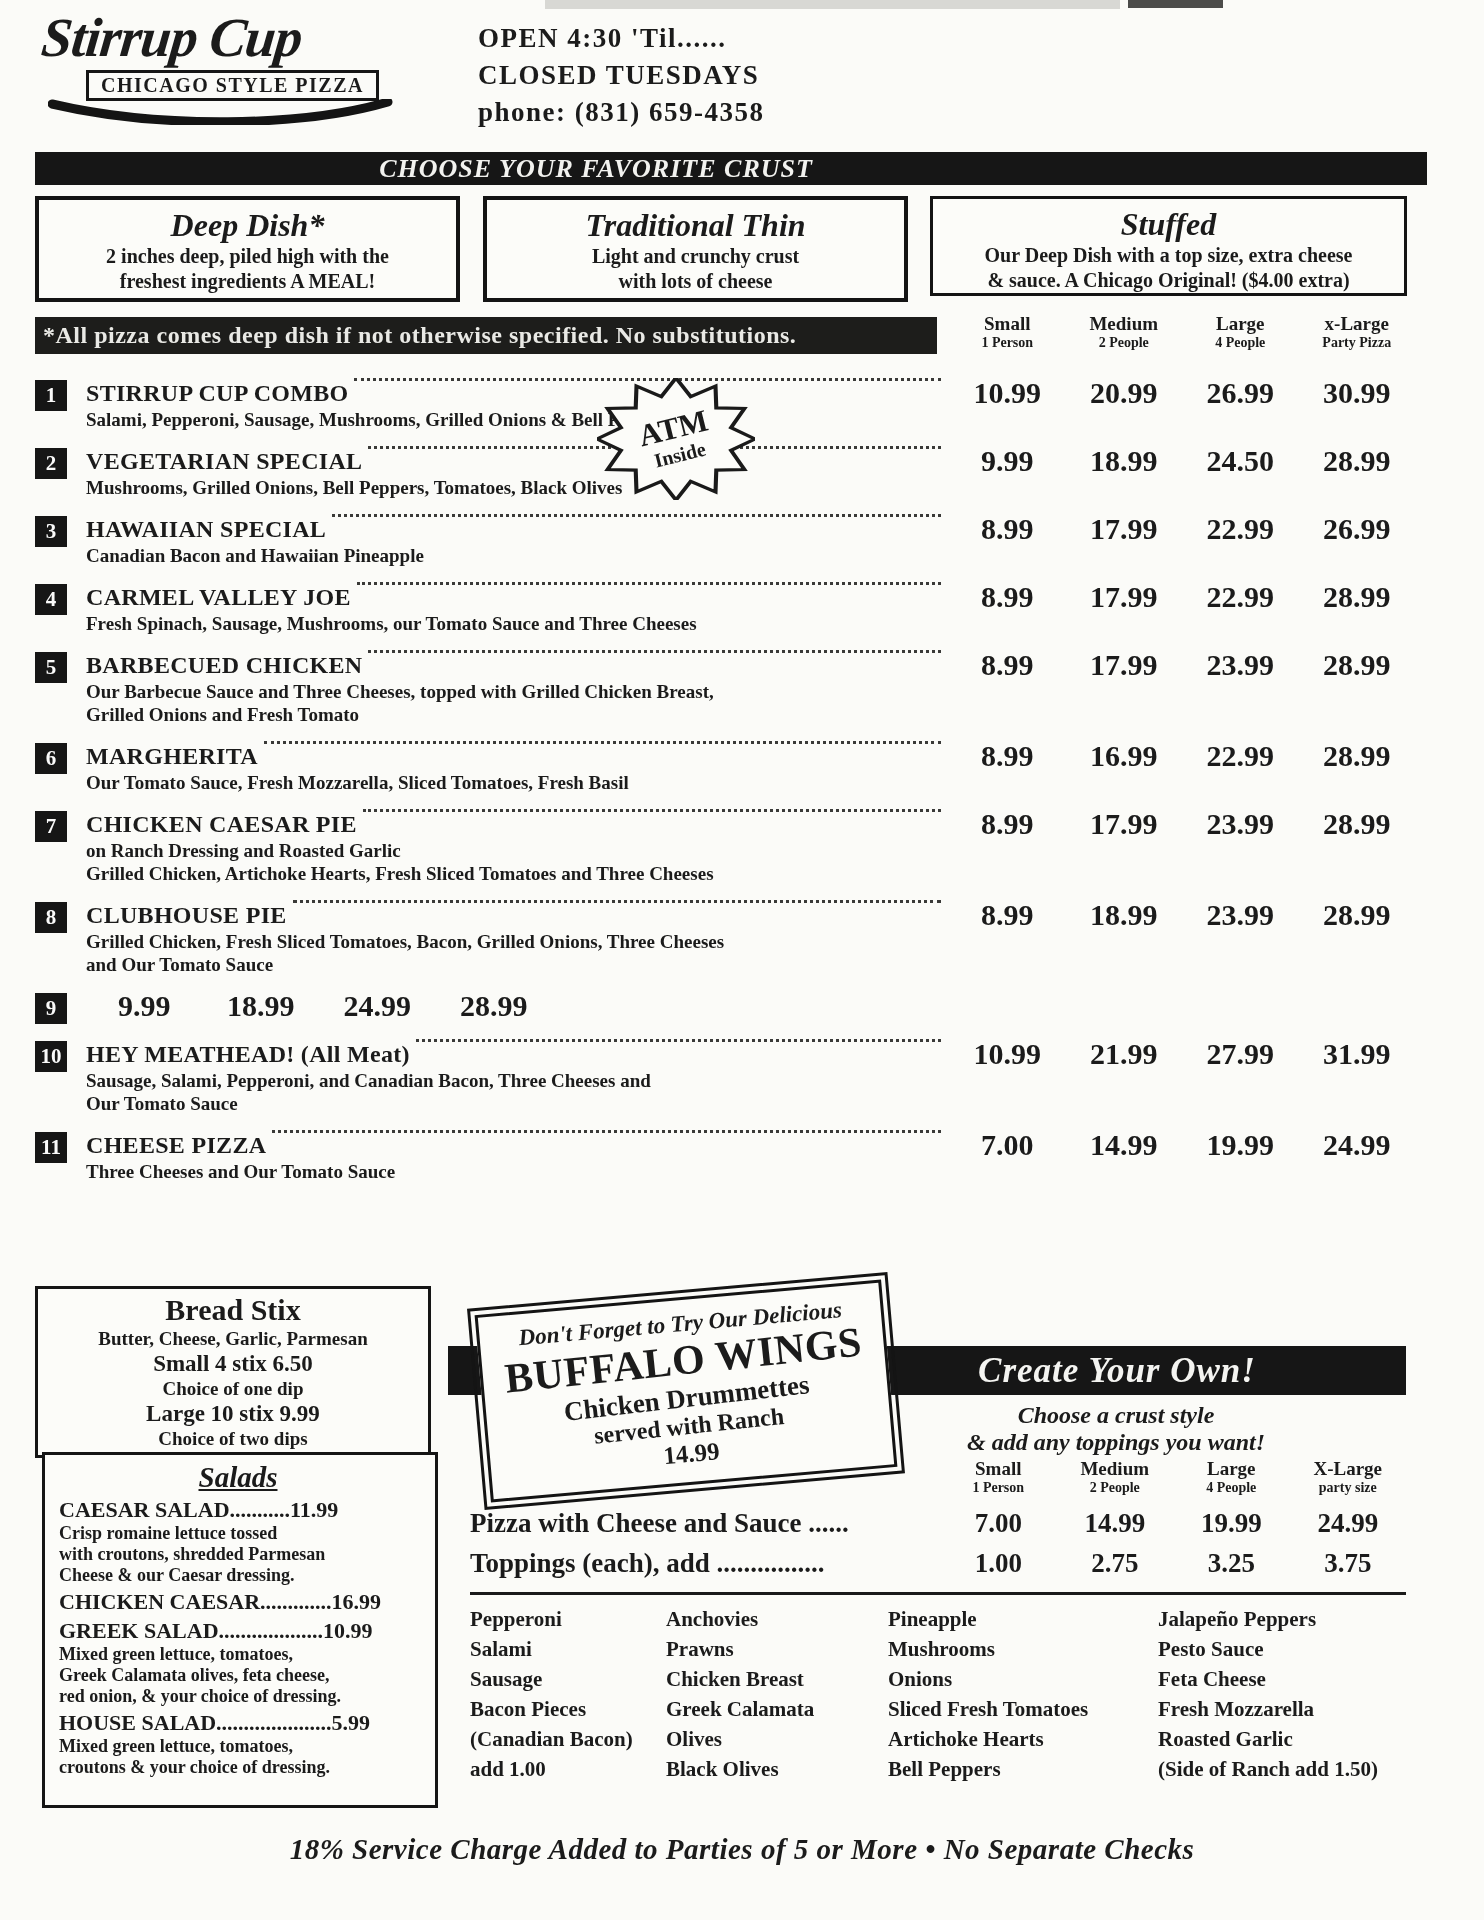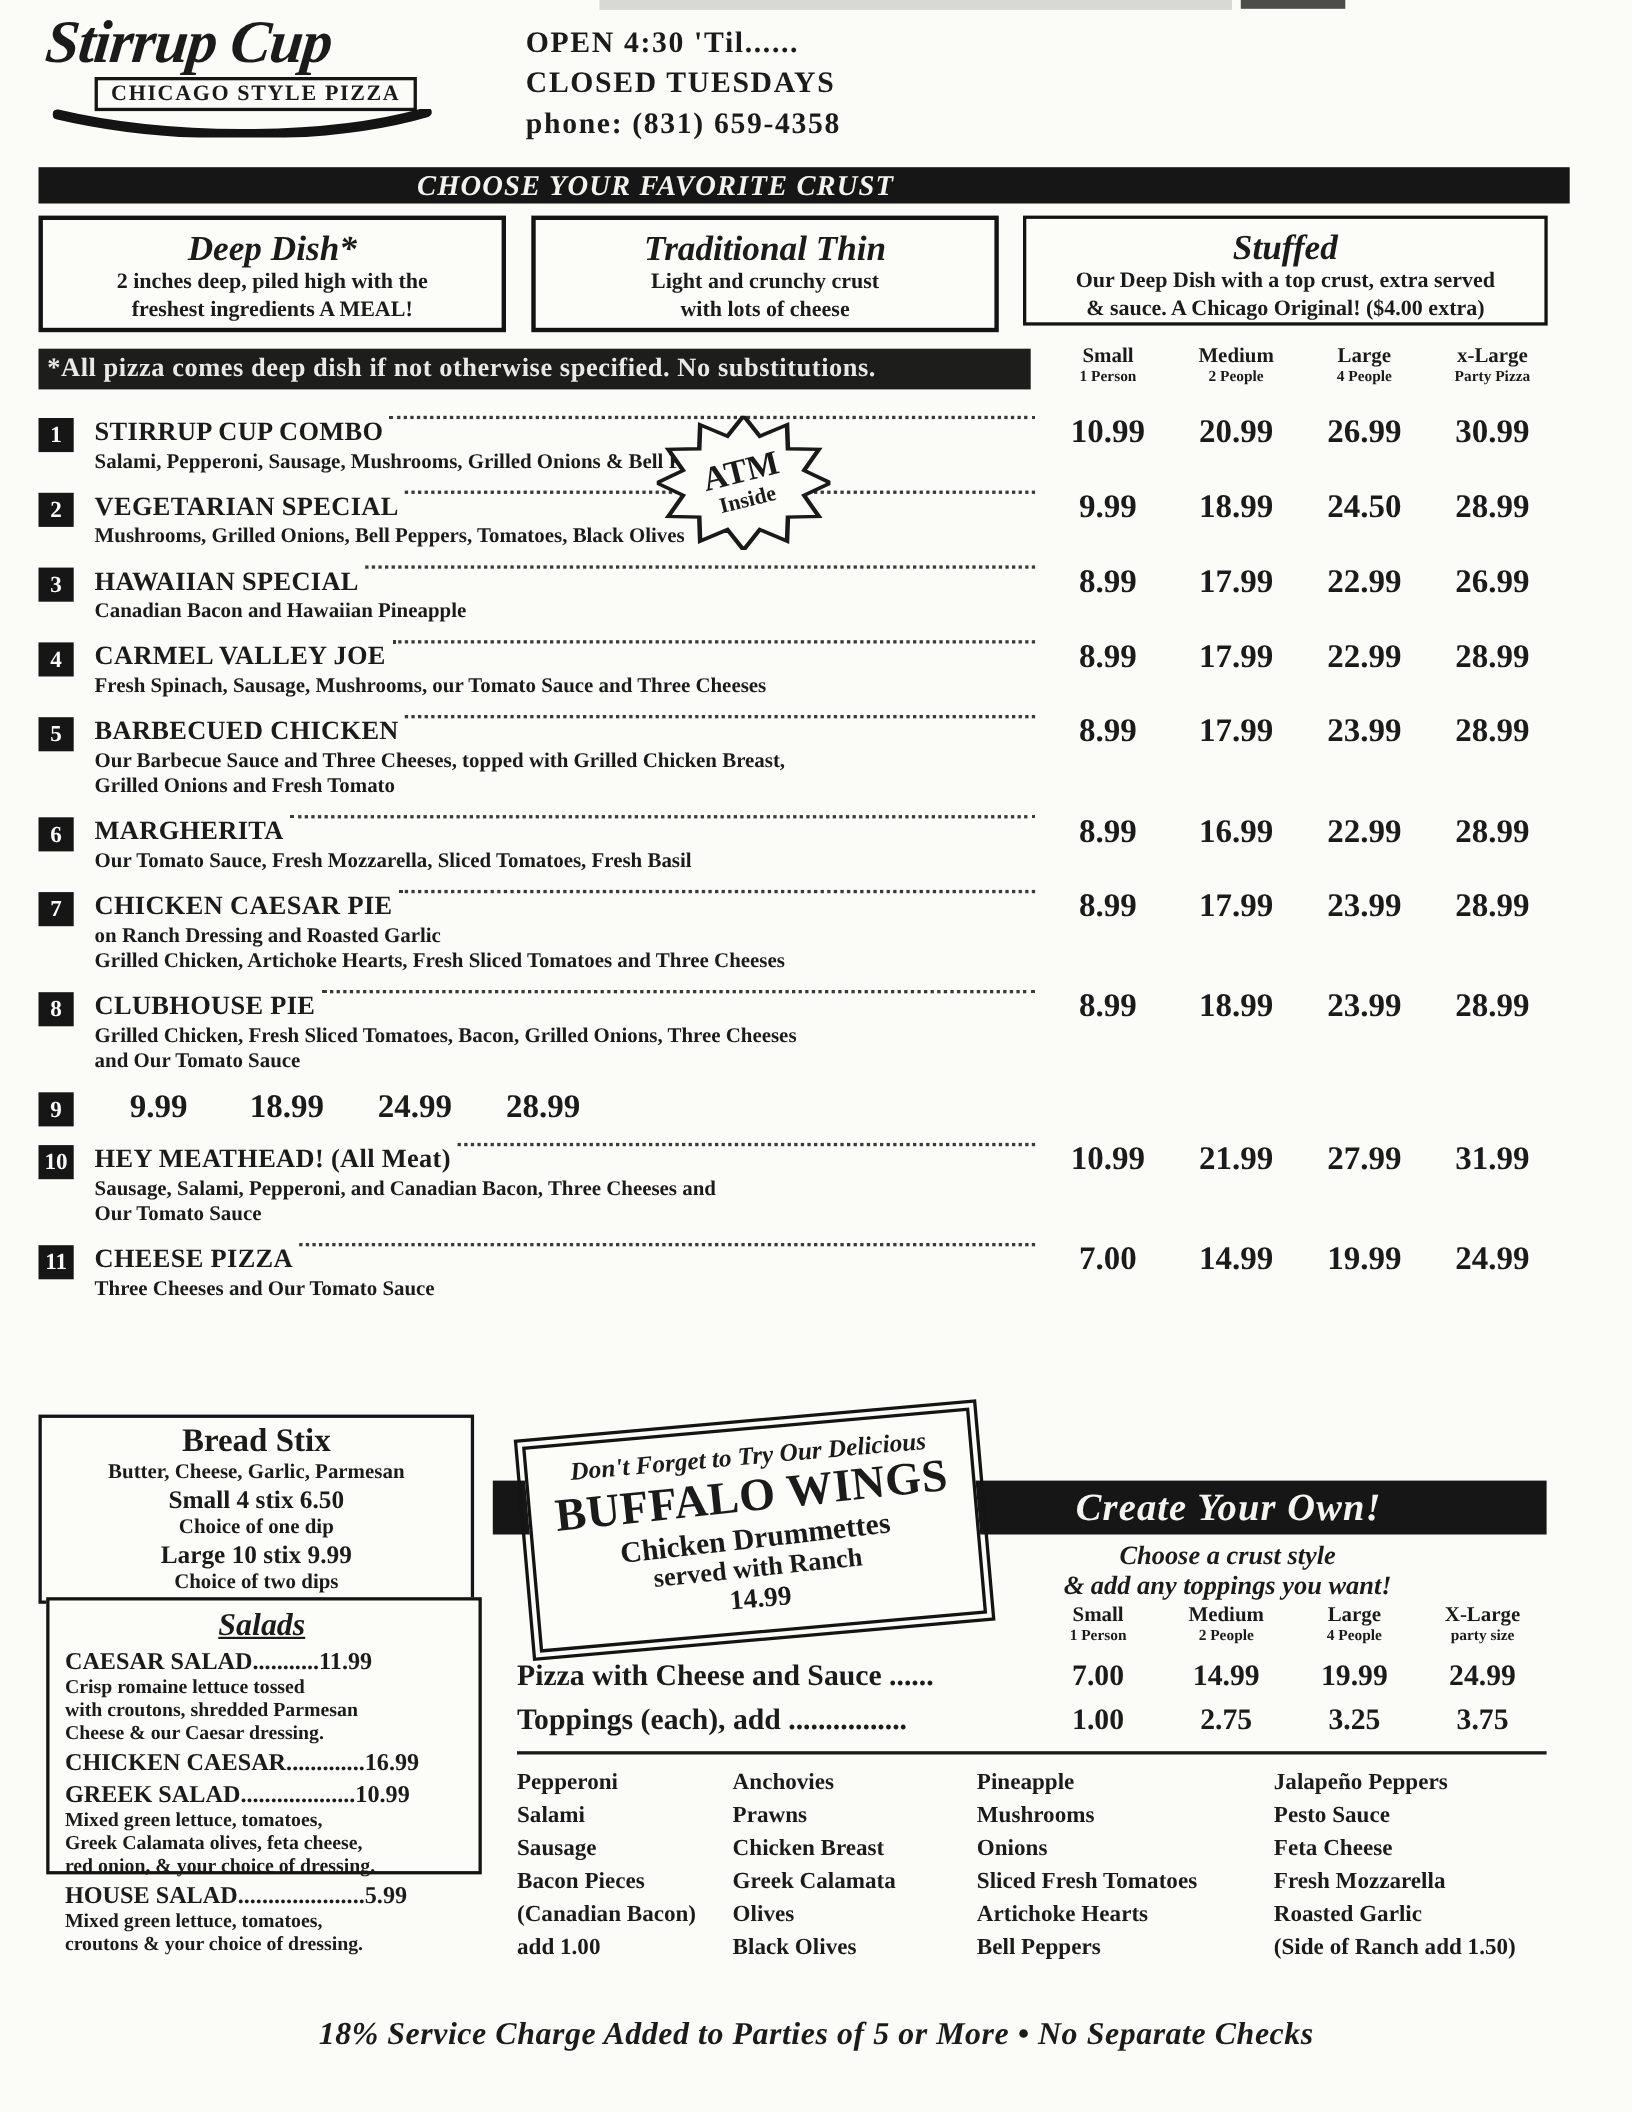--- a/index.html
+++ b/index.html
@@ -80,21 +80,21 @@
   .bread-box {
     position:absolute; left:35px; top:1286px; width:396px; height:172px;
     border:3px solid #151515; background:#fcfcf9; text-align:center; padding-top:4px; z-index:2;
   }
   .bread-title { font-weight:bold; font-size:30px; line-height:34px; }
   .bread-sub { font-weight:bold; font-size:19px; line-height:23px; }
   .bread-line-big { font-weight:bold; font-size:23px; line-height:27px; }
   .bread-line-sm { font-weight:bold; font-size:19px; line-height:23px; }
 
   .salads-box {
-    position:absolute; left:42px; top:1452px; width:396px; height:252px;
+    position:absolute; left:42px; top:1452px; width:396px; height:356px;
     border:3px solid #151515; background:#fcfcf9; padding:6px 18px 0 14px; z-index:2;
   }
   .salads-title { text-align:center; font-style:italic; font-weight:bold; font-size:29px; line-height:33px; text-decoration:underline; }
   .salad-name { font-weight:bold; font-size:22px; line-height:27px; margin-top:2px; }
   .salad-desc { font-weight:bold; font-size:18px; line-height:21px; }
 
   
   .wings-box {
     position:absolute; left:482px; top:1297px; width:408px; height:188px;
     transform:rotate(-5deg); background:#fcfcf9; border:3px solid #141414;
@@ -166,21 +166,21 @@
     <div class="crust-desc">2 inches deep, piled high with the</div>
     <div class="crust-desc">freshest ingredients  A MEAL!</div>
   </div>
   <div class="crust-box crust-tt">
     <div class="crust-title">Traditional Thin</div>
     <div class="crust-desc">Light and crunchy crust</div>
     <div class="crust-desc">with lots of cheese</div>
   </div>
   <div class="crust-box crust-st">
     <div class="crust-title">Stuffed</div>
-    <div class="crust-desc">Our Deep Dish with a top crust, extra served</div>
+    <div class="crust-desc">Our Deep Dish with a top size, extra cheese</div>
     <div class="crust-desc">&amp; sauce. A Chicago Original!  ($4.00 extra)</div>
   </div>
 
   <div class="note-bar">*All pizza comes deep dish if not otherwise specified.  No substitutions.</div>
   <div class="size-row">
       <div class="size-col">
         <div class="size-name">Small</div>
         <div class="size-people">1 Person</div>
       </div>
       <div class="size-col">

